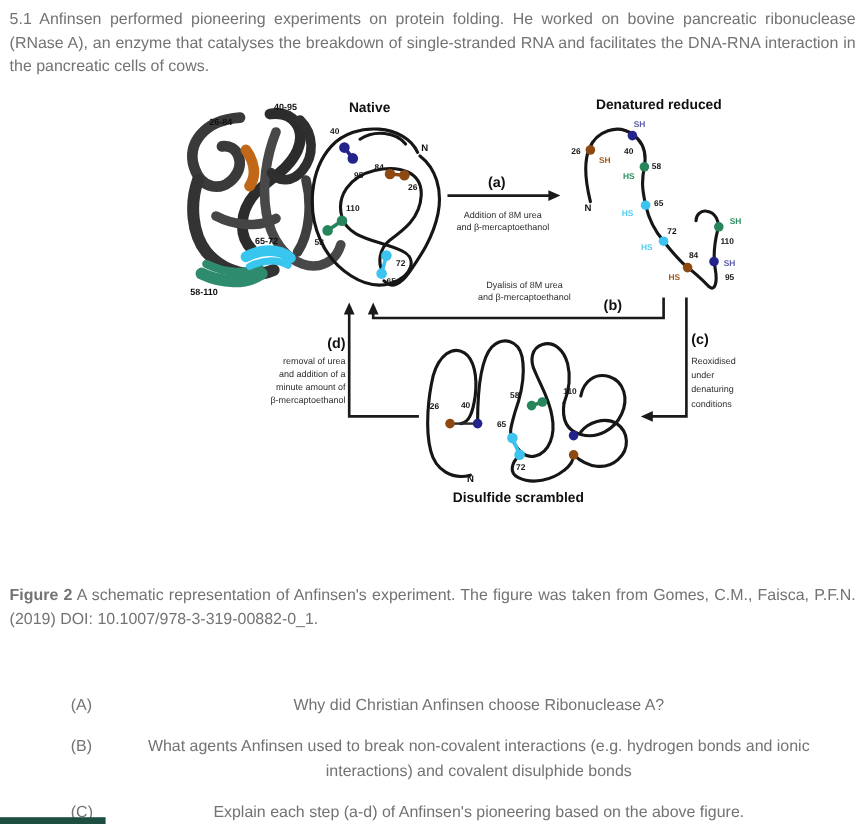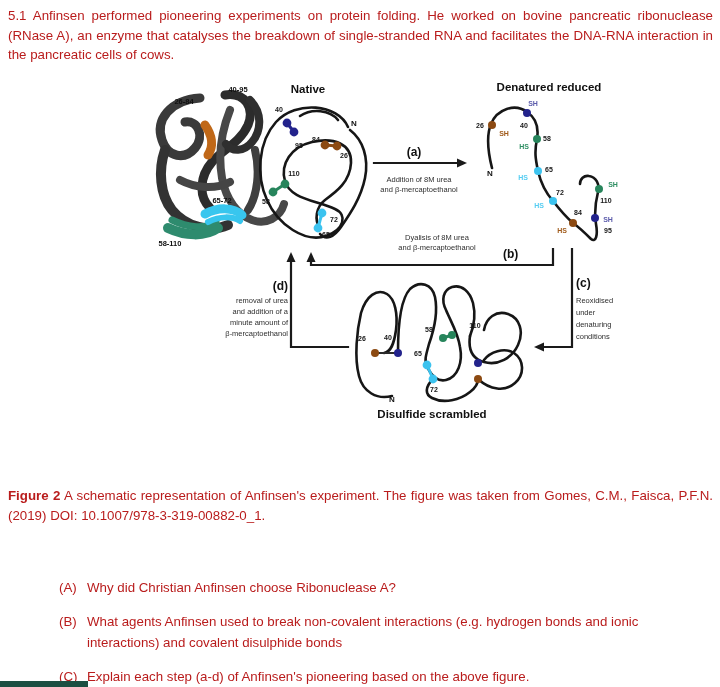--- a/index.html
+++ b/index.html
@@ -1,33 +1,33 @@
 <!DOCTYPE html>
 <html><head>
 <meta charset="utf-8">
 <style>
   html,body{margin:0;padding:0;background:#ffffff;}
   .page{
     position:relative;width:720px;height:687px;background:#ffffff;overflow:hidden;
-    font-family:"Liberation Sans", sans-serif;color:#b91c1c;
+    font-family:"Liberation Sans", sans-serif;color:#737373;
   }
   .intro{
     position:absolute;left:8px;top:6px;width:705px;
     font-size:13.3px;line-height:19.5px;text-align:justify;
   }
   .figure-svg{position:absolute;left:0;top:0;width:720px;height:687px;}
   .caption{
     position:absolute;left:8px;top:486px;width:705px;
     font-size:13.3px;line-height:19.5px;text-align:justify;
   }
   .caption .cap-label{font-weight:bold;}
   .questions{position:absolute;left:59px;top:577px;width:652px;font-size:13.3px;line-height:21px;}
   .q{display:flex;margin-bottom:13px;}
   .q-label{flex:0 0 28px;}
-  .q-text{flex:1;}
+  .q-text{flex:1;text-align:center;}
   .bar{position:absolute;left:0;bottom:0;width:88px;height:6px;background:#1c4f42;}
 
   
   .t-title{font-family:"Liberation Sans",sans-serif;font-size:11.5px;font-weight:bold;fill:#101010;}
   .t-num{font-family:"Liberation Sans",sans-serif;font-size:7px;font-weight:bold;fill:#161616;}
   .t-n{font-family:"Liberation Sans",sans-serif;font-size:8px;font-weight:bold;fill:#101010;}
   .t-thiol{font-family:"Liberation Sans",sans-serif;font-size:7px;font-weight:bold;}
   .t-step{font-family:"Liberation Sans",sans-serif;font-size:12px;font-weight:bold;fill:#101010;}
   .t-small{font-family:"Liberation Sans",sans-serif;font-size:7.5px;fill:#2e2e2e;}
   .t-rlabel{font-family:"Liberation Sans",sans-serif;font-size:7.5px;font-weight:bold;fill:#101010;}

